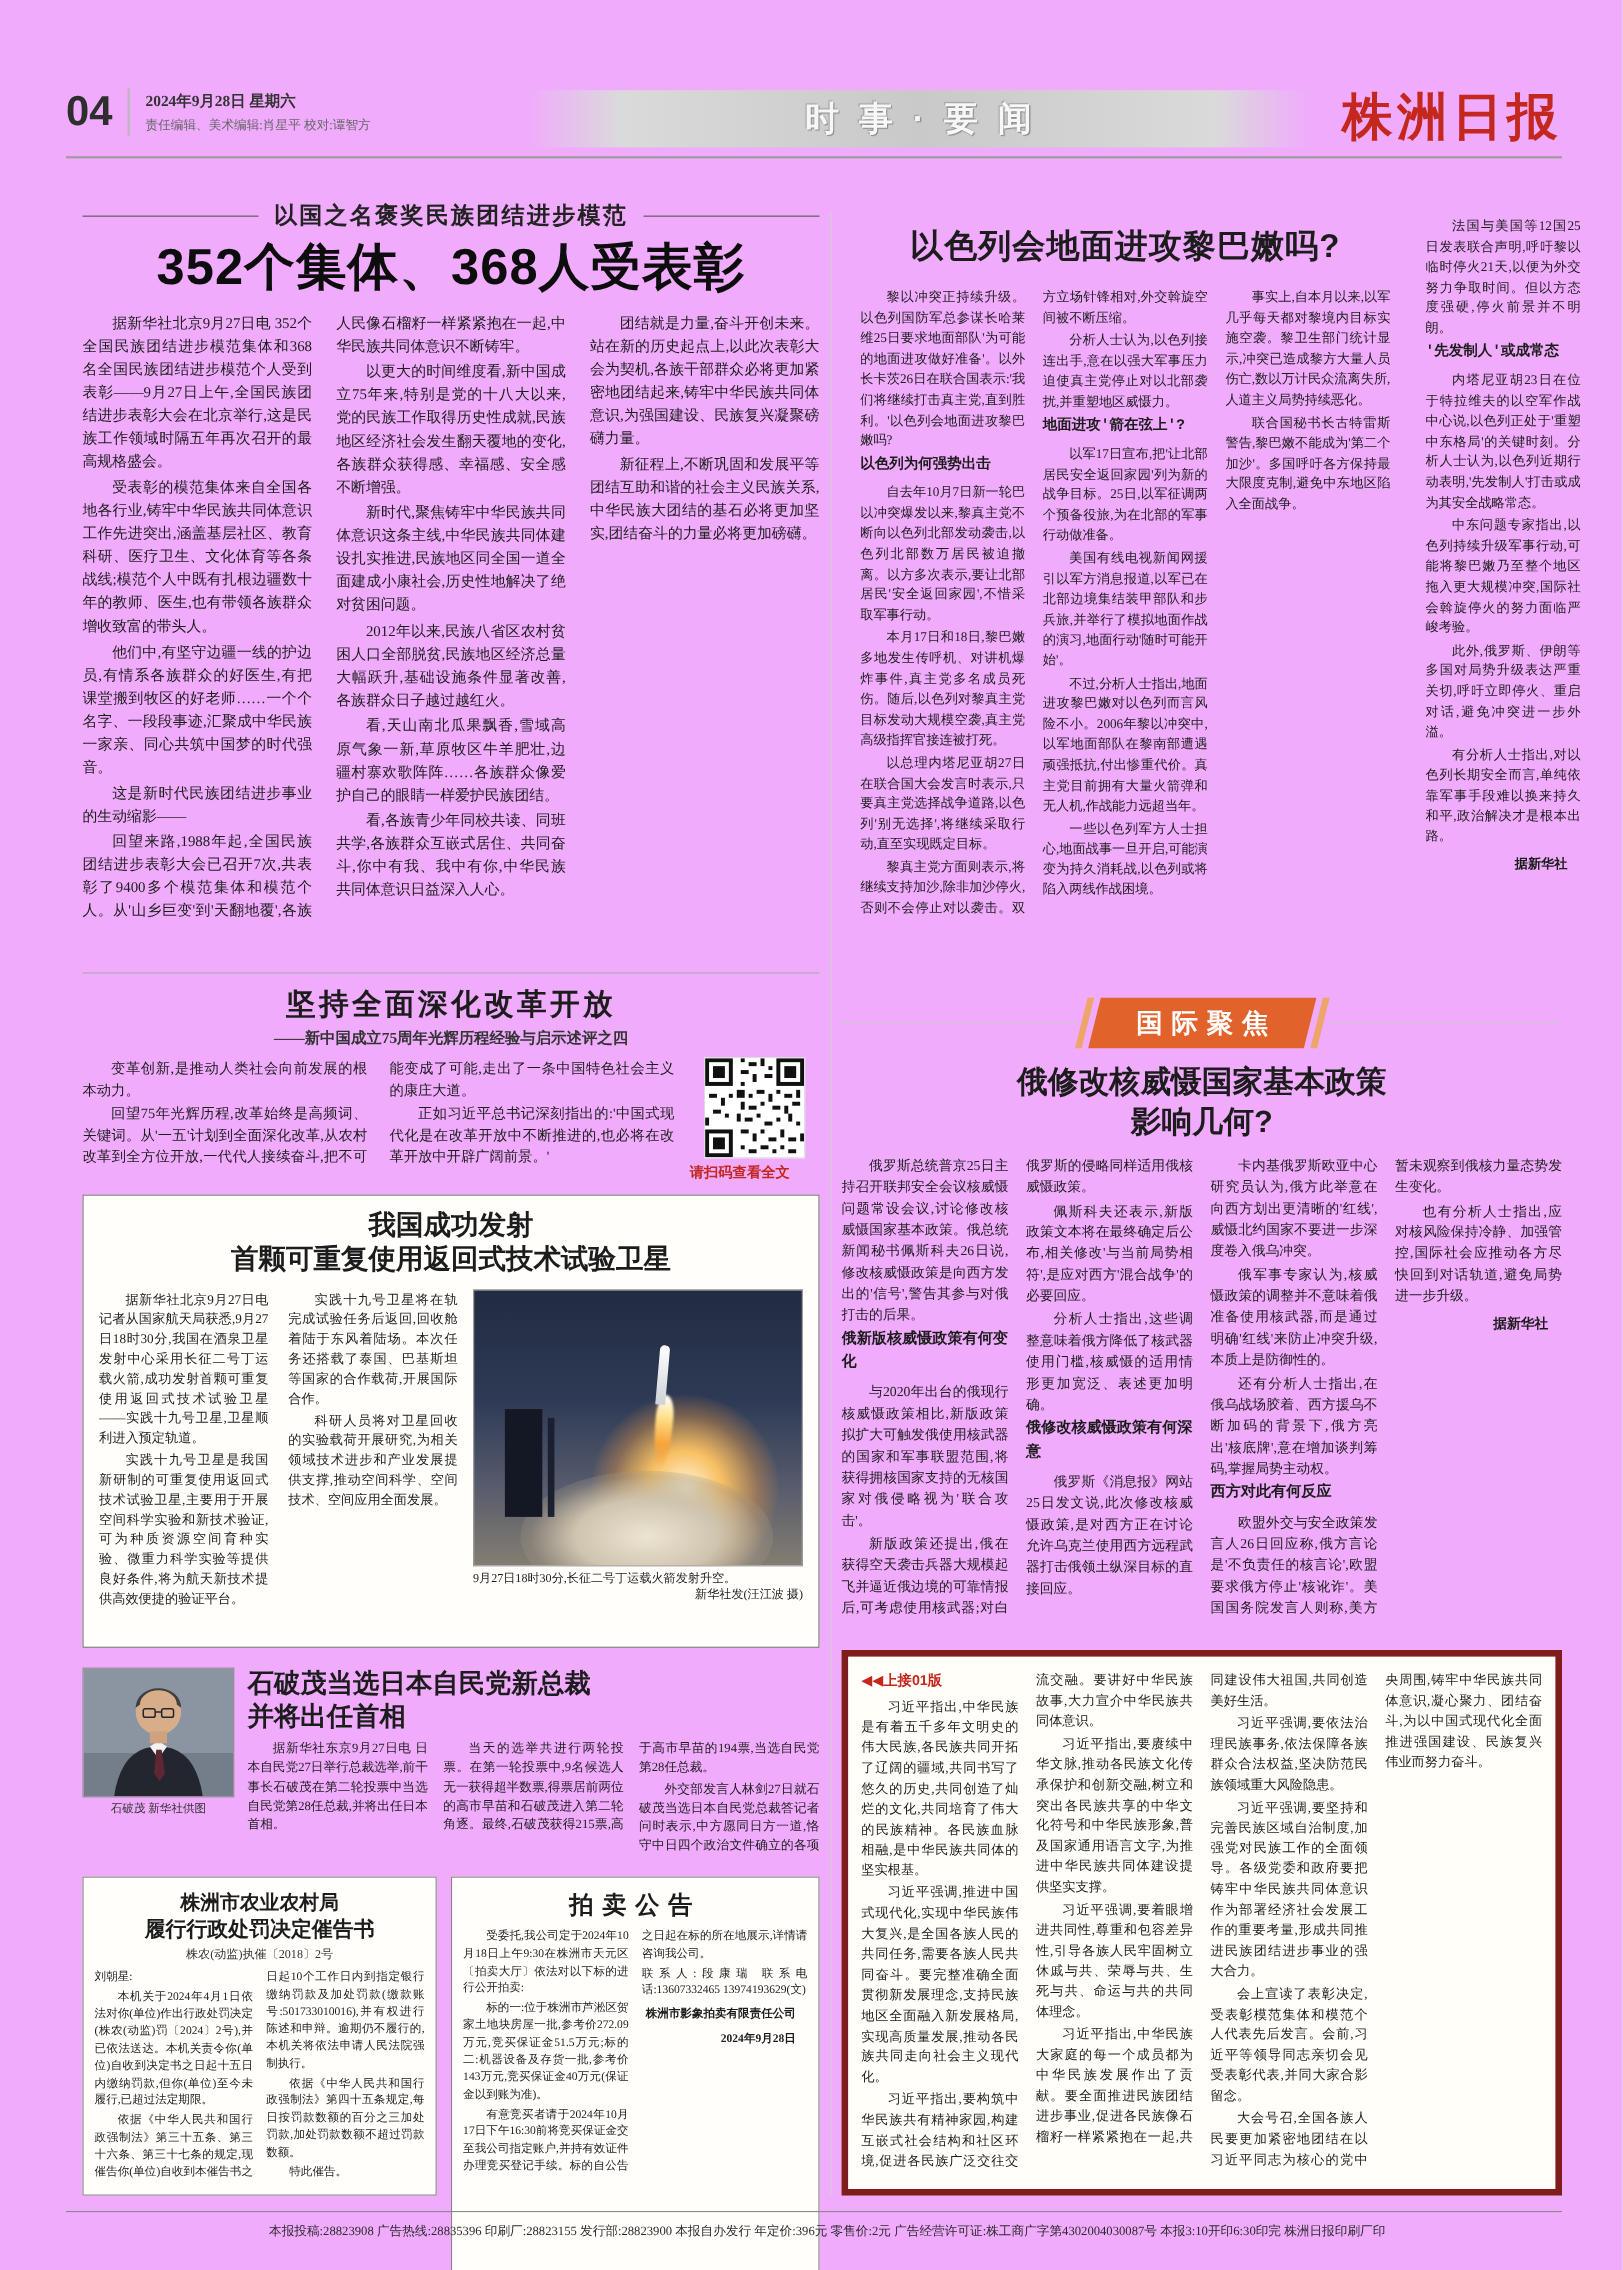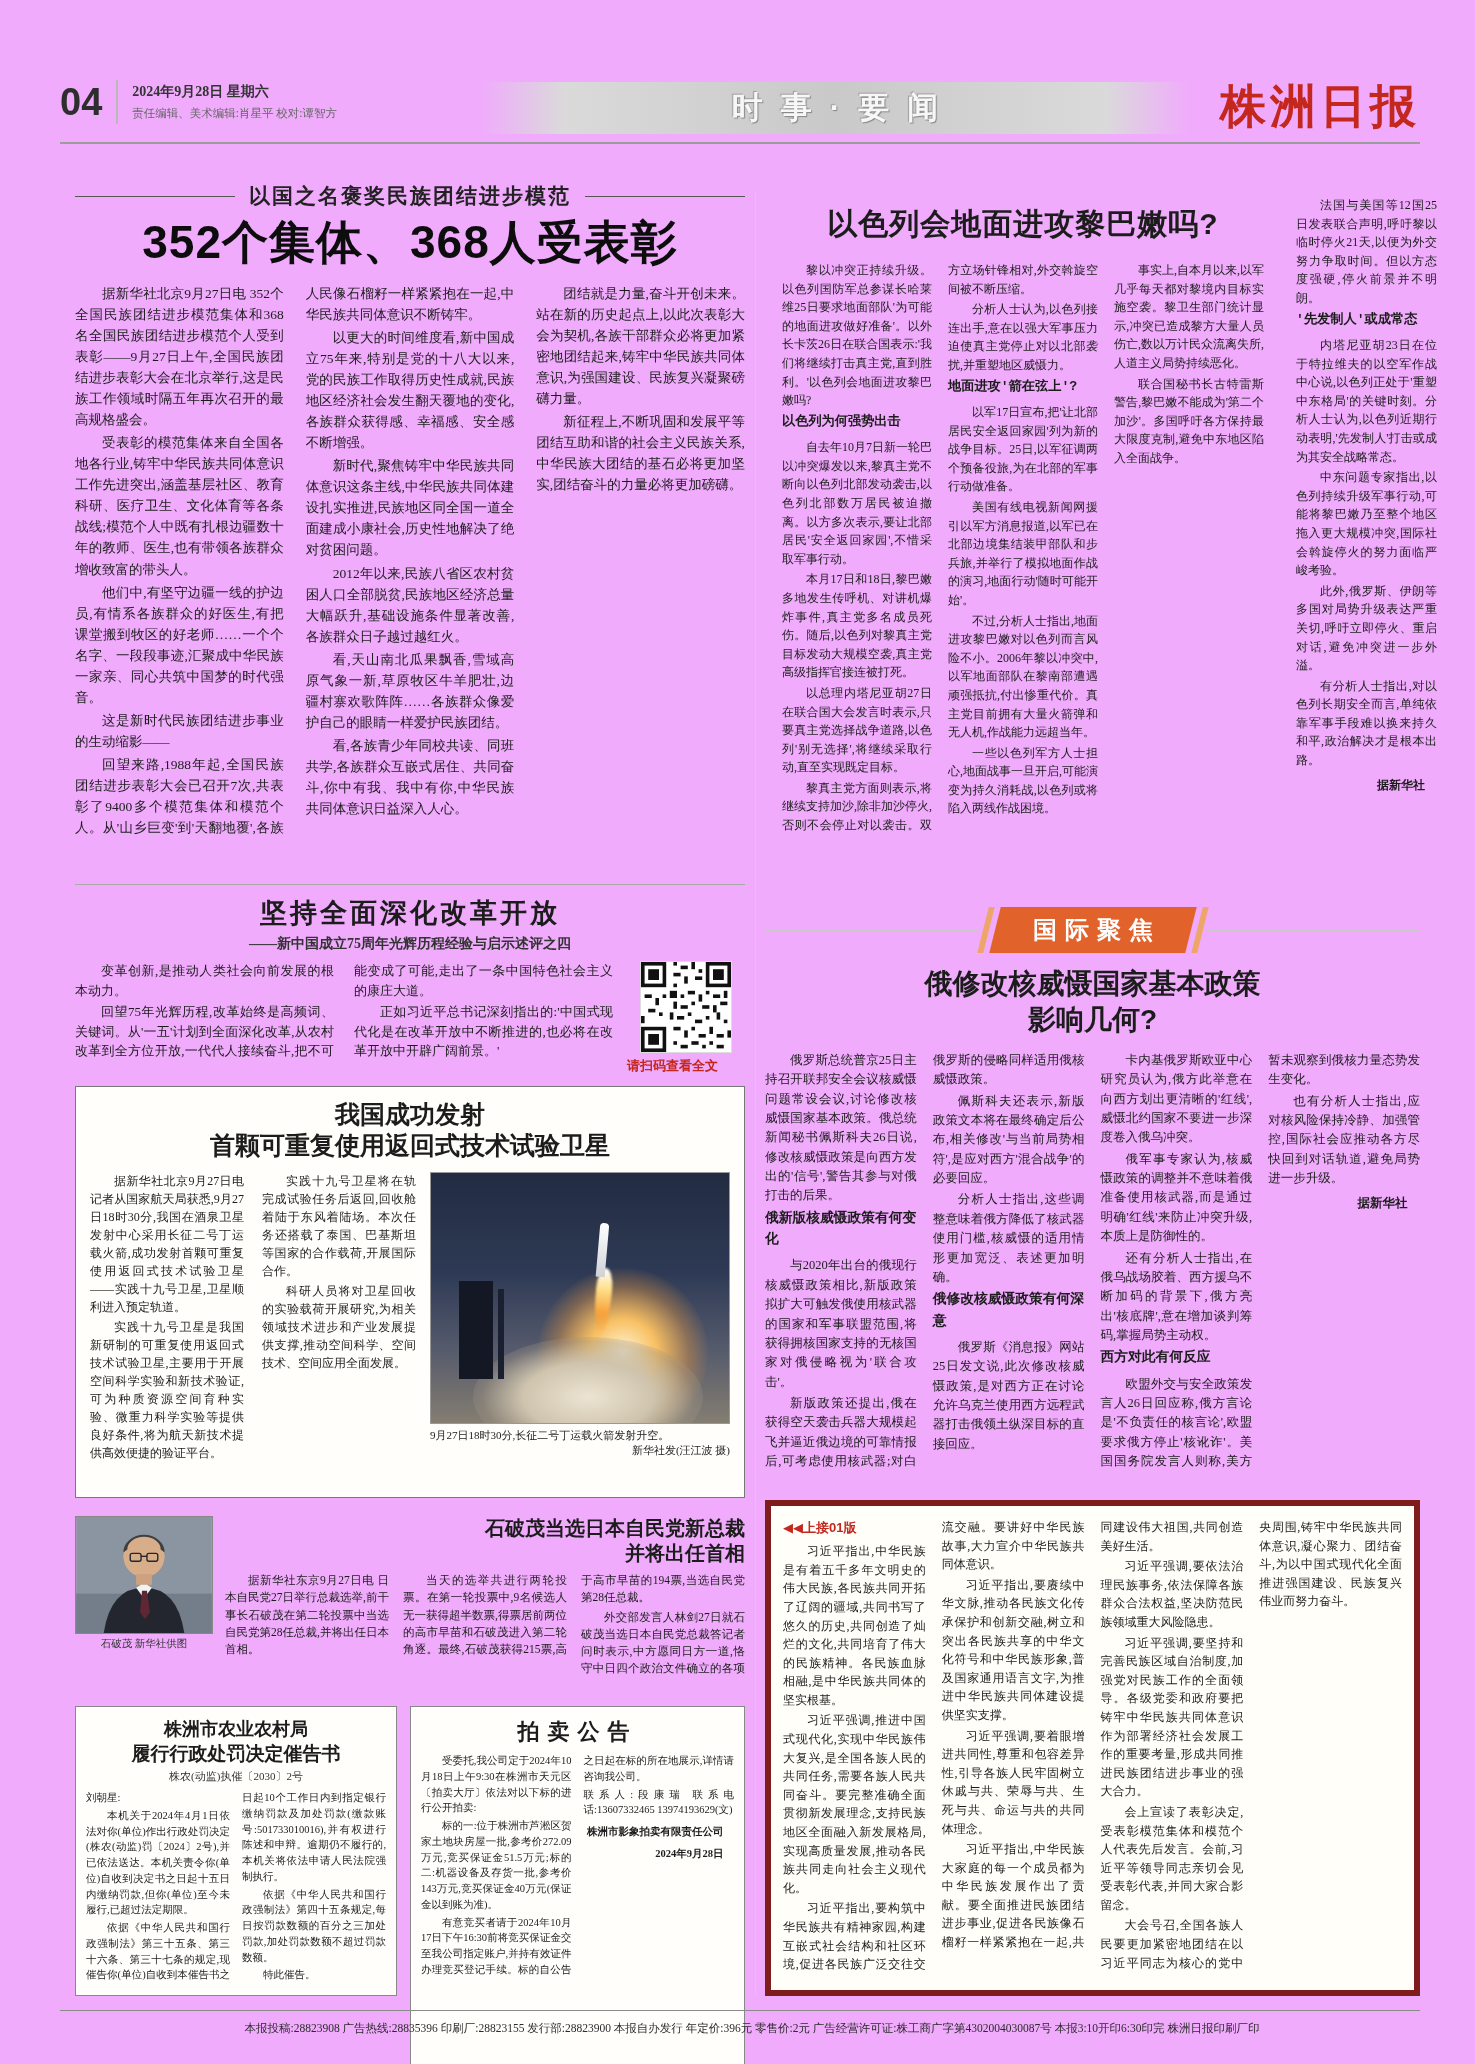--- a/index.html
+++ b/index.html
@@ -67,21 +67,21 @@
       border-radius:50% 50% 50% 50% / 30% 30% 70% 70%; }
   .sat-caption { font-size:11px; margin-top:4px; line-height:1.4; }
   .sat-caption .cap2 { display:block; text-align:right; }
 
   
   #ishiba { left:75px; top:1516px; width:670px; height:178px; display:flex; gap:12px; }
   .portrait-wrap { width:138px; }
   .portrait { width:138px; height:118px; border:1px solid #888; display:block; }
   .portrait-cap { font-size:10.5px; text-align:center; margin-top:3px; color:#333; }
   .ishiba-main { flex:1; }
-  .ishiba-hl { font-family:"Liberation Sans","DejaVu Sans",sans-serif; font-weight:900; text-align:right; font-size:20px; line-height:1.25; }
+  .ishiba-hl { font-family:"Liberation Sans","DejaVu Sans",sans-serif; font-weight:900; text-align:left; font-size:24px; line-height:1.25; }
   .ishiba-body { column-count:3; column-gap:14px; font-size:11.5px; line-height:1.5; height:108px; margin-top:6px; }
 
   
   .notice { border:1px solid #888; padding:10px; background:#fffefb; }
   #agri { left:75px; top:1706px; width:322px; height:290px; }
   .agri-t1 { font-family:"Liberation Sans","DejaVu Sans",sans-serif; font-size:18px; font-weight:900; text-align:center; }
   .agri-t2 { font-family:"Liberation Sans","DejaVu Sans",sans-serif; font-size:19px; font-weight:900; text-align:center; }
   .agri-no { font-size:11px; text-align:center; margin:2px 0 6px; color:#333; }
   .agri-body { column-count:2; column-gap:12px; font-size:10.5px; line-height:1.5; height:196px; }
   #auction { left:410px; top:1706px; width:335px; height:366px; }
@@ -292,21 +292,21 @@
           <p class="para">据新华社东京9月27日电 日本自民党27日举行总裁选举,前干事长石破茂在第二轮投票中当选自民党第28任总裁,并将出任日本首相。</p>
           <p class="para">当天的选举共进行两轮投票。在第一轮投票中,9名候选人无一获得超半数票,得票居前两位的高市早苗和石破茂进入第二轮角逐。最终,石破茂获得215票,高于高市早苗的194票,当选自民党第28任总裁。</p>
           <p class="para">外交部发言人林剑27日就石破茂当选日本自民党总裁答记者问时表示,中方愿同日方一道,恪守中日四个政治文件确立的各项原则,全面推进战略互惠关系,致力于构建契合新时代要求的中日关系。</p>
         </div>
     </div>
   </section>
 
   <section id="agri" class="notice">
     <div class="agri-t1">株洲市农业农村局</div>
     <div class="agri-t2">履行行政处罚决定催告书</div>
-    <div class="agri-no">株农(动监)执催〔2030〕2号</div>
+    <div class="agri-no">株农(动监)执催〔2018〕2号</div>
     <div class="agri-body colbox">
         <p class="para noindent">刘朝星:</p>
         <p class="para">本机关于2024年4月1日依法对你(单位)作出行政处罚决定(株农(动监)罚〔2024〕2号),并已依法送达。本机关责令你(单位)自收到决定书之日起十五日内缴纳罚款,但你(单位)至今未履行,已超过法定期限。</p>
         <p class="para">依据《中华人民共和国行政强制法》第三十五条、第三十六条、第三十七条的规定,现催告你(单位)自收到本催告书之日起10个工作日内到指定银行缴纳罚款及加处罚款(缴款账号:501733010016),并有权进行陈述和申辩。逾期仍不履行的,本机关将依法申请人民法院强制执行。</p>
         <p class="para">依据《中华人民共和国行政强制法》第四十五条规定,每日按罚款数额的百分之三加处罚款,加处罚款数额不超过罚款数额。</p>
         <p class="para">特此催告。</p>
       </div>
   </section>
 
   <section id="auction" class="notice">

